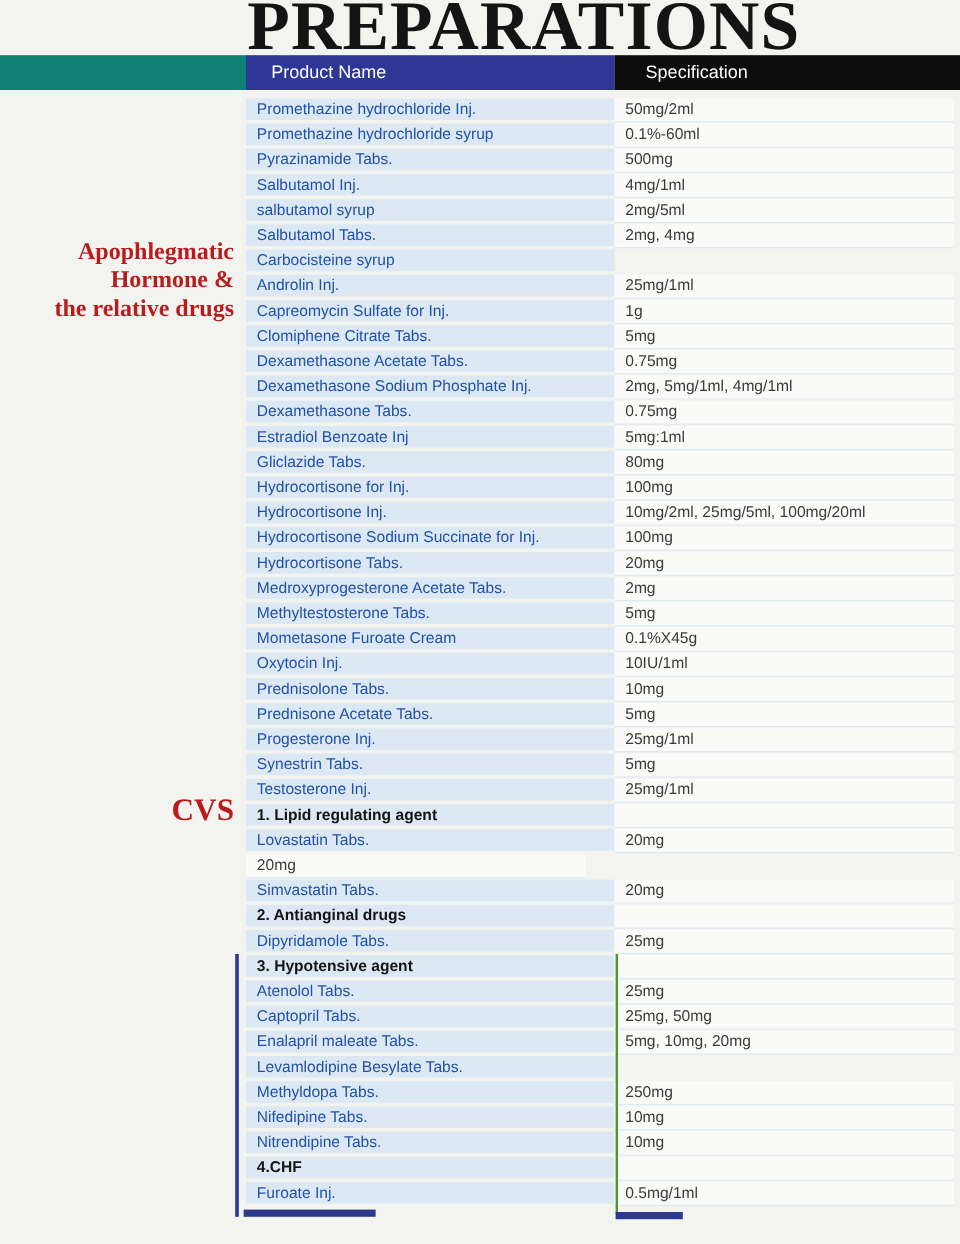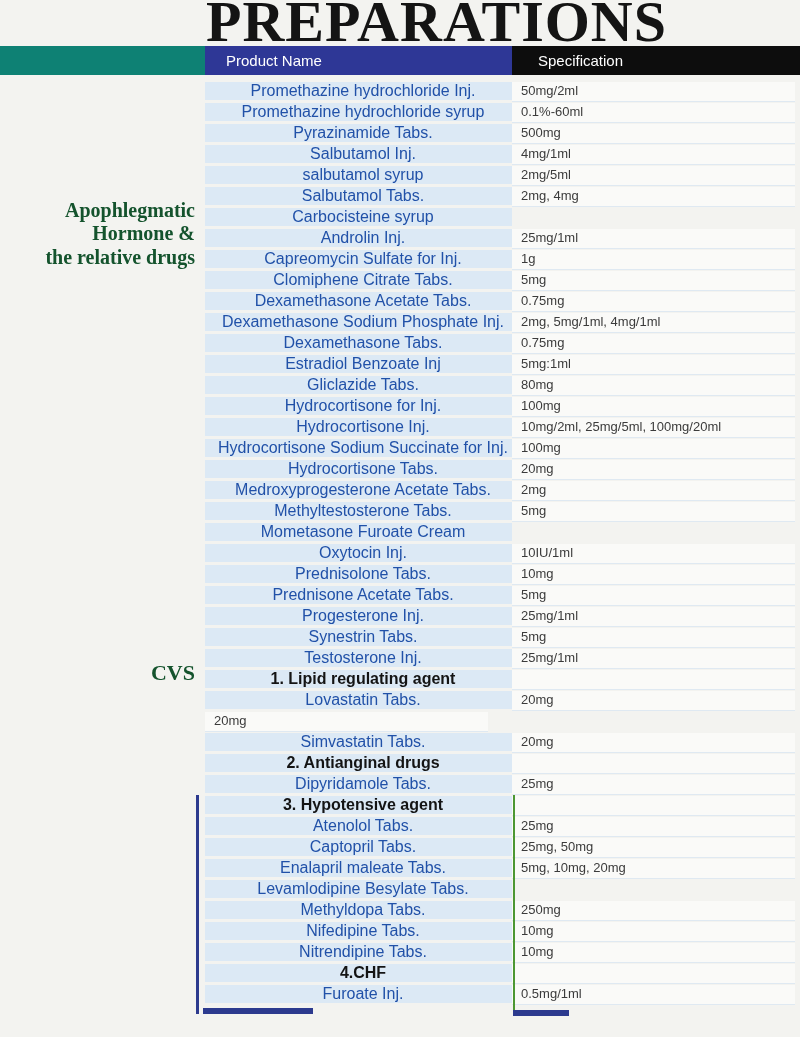--- a/index.html
+++ b/index.html
@@ -22,37 +22,37 @@
   .colhead{position:absolute; top:46px; height:29px; color:#fff;
     font-size:15px; line-height:29px;}
   .colhead.teal {left:0;   width:205px; background:var(--teal);}
   .colhead.blue {left:205px; width:307px; background:var(--hdrblue); padding-left:21px;}
   .colhead.black{left:512px; width:288px; background:var(--hdrblack); padding-left:26px;}
 
   .table{position:absolute; left:205px; top:82px; width:590px;}
   .row{display:flex; height:21px; align-items:flex-start;}
   .pcell{
     width:307px; height:18px; background:var(--rowbg);
-    padding-left:9px; line-height:18px; font-size:16px;
-    color:var(--textblue); white-space:nowrap; overflow:hidden;text-align:center;
+    padding-left:9px; line-height:18px; font-size:13px;
+    color:var(--textblue); white-space:nowrap; overflow:hidden;
   }
   .scell{
     width:283px; height:20px; background:var(--specbg);
     border-bottom:1px solid var(--sepline);
     padding-left:9px; line-height:18px; font-size:13px;
     color:var(--spectext); white-space:nowrap; overflow:hidden;
   }
   .row.section .pcell{color:#141414; font-weight:bold;}
 
   .side-label{
     position:absolute; left:0; width:195px; text-align:right;
-    font-family:"Liberation Serif", serif; font-weight:bold; color:#14532d;
+    font-family:"Liberation Serif", serif; font-weight:bold; color:#b91c1c;
   }
   .side-label.group1{top:199px; font-size:20px; line-height:1.17;}
-  .side-label.cvs{top:662px; font-size:22px; line-height:1;}
+  .side-label.cvs{top:662px; font-size:26px; line-height:1;}
 
   .vline-navy {position:absolute; left:196px; top:795px; width:3px; height:219px; background:var(--navy);}
   .vline-green{position:absolute; left:513px; top:795px; width:2px; height:216px; background:var(--green);}
   .bbar-left {position:absolute; left:203px; top:1008px; width:110px; height:6px; background:var(--navy);}
   .bbar-right{position:absolute; left:513px; top:1010px; width:56px;  height:6px; background:var(--navy);}
 </style>
 </head>
 <body>
 
 <div class="page-title">PREPARATIONS</div>
@@ -168,20 +168,21 @@
     <div class="scell">2mg</div>
   </div>
 
   <div class="row">
     <div class="pcell">Methyltestosterone Tabs.</div>
     <div class="scell">5mg</div>
   </div>
 
   <div class="row">
     <div class="pcell">Mometasone Furoate Cream</div>
+    <div class="scell">0.1%X45g</div>
   </div>
 
   <div class="row">
     <div class="pcell">Oxytocin Inj.</div>
     <div class="scell">10IU/1ml</div>
   </div>
 
   <div class="row">
     <div class="pcell">Prednisolone Tabs.</div>
     <div class="scell">10mg</div>

